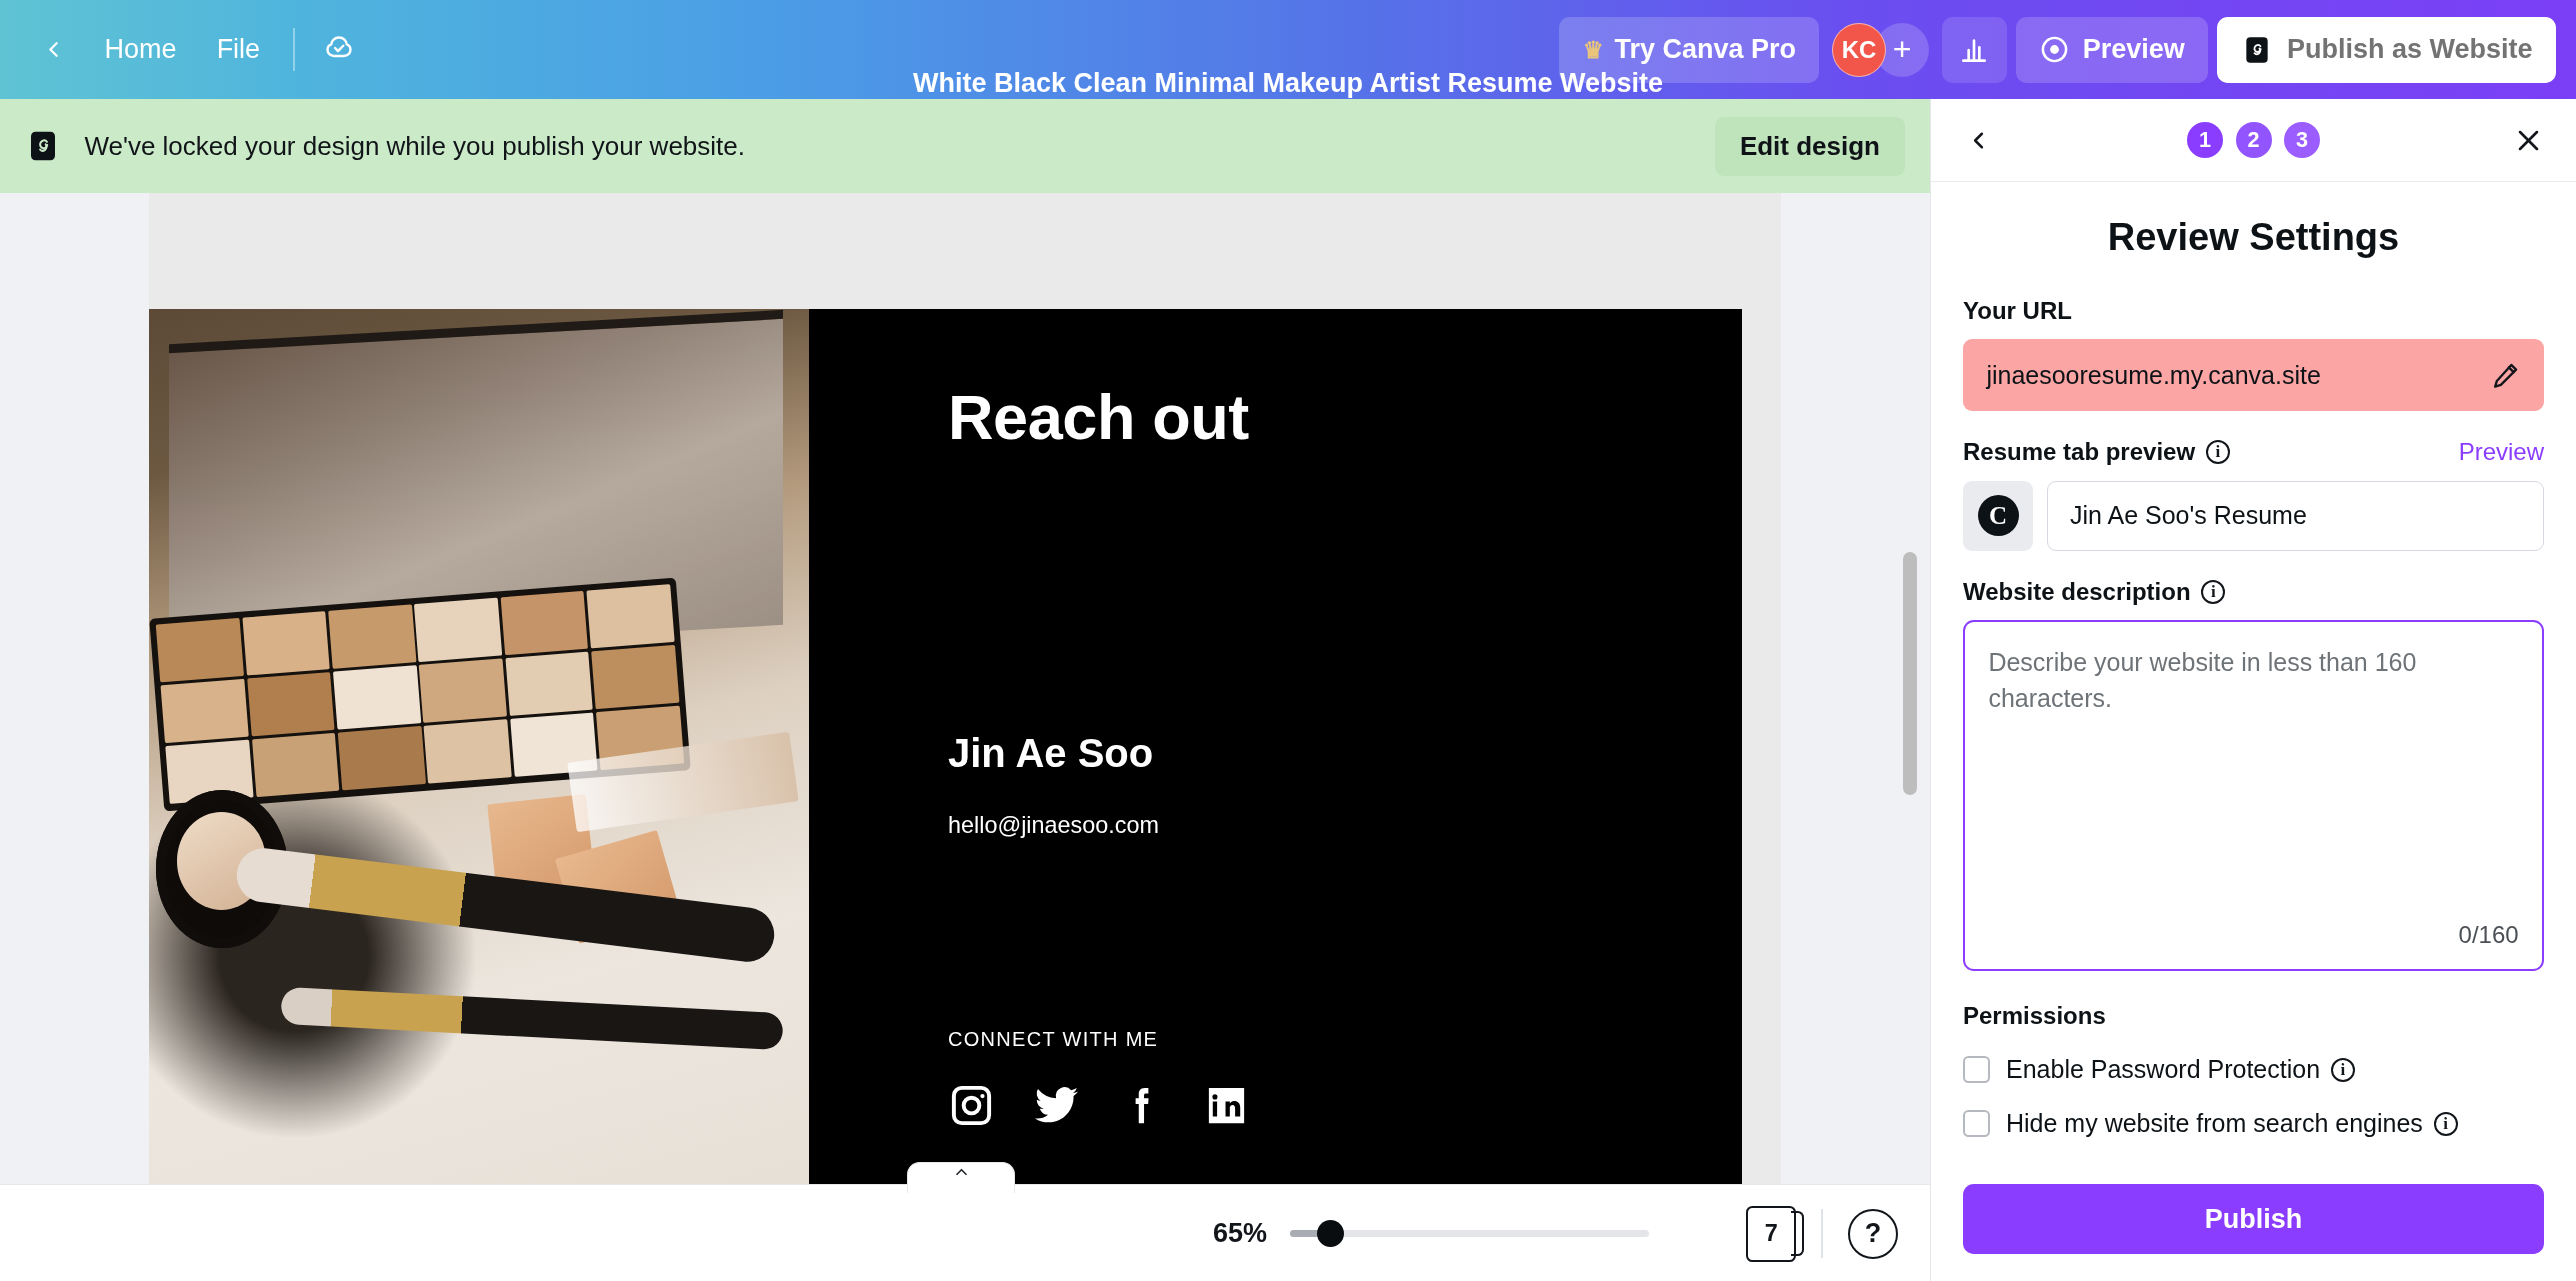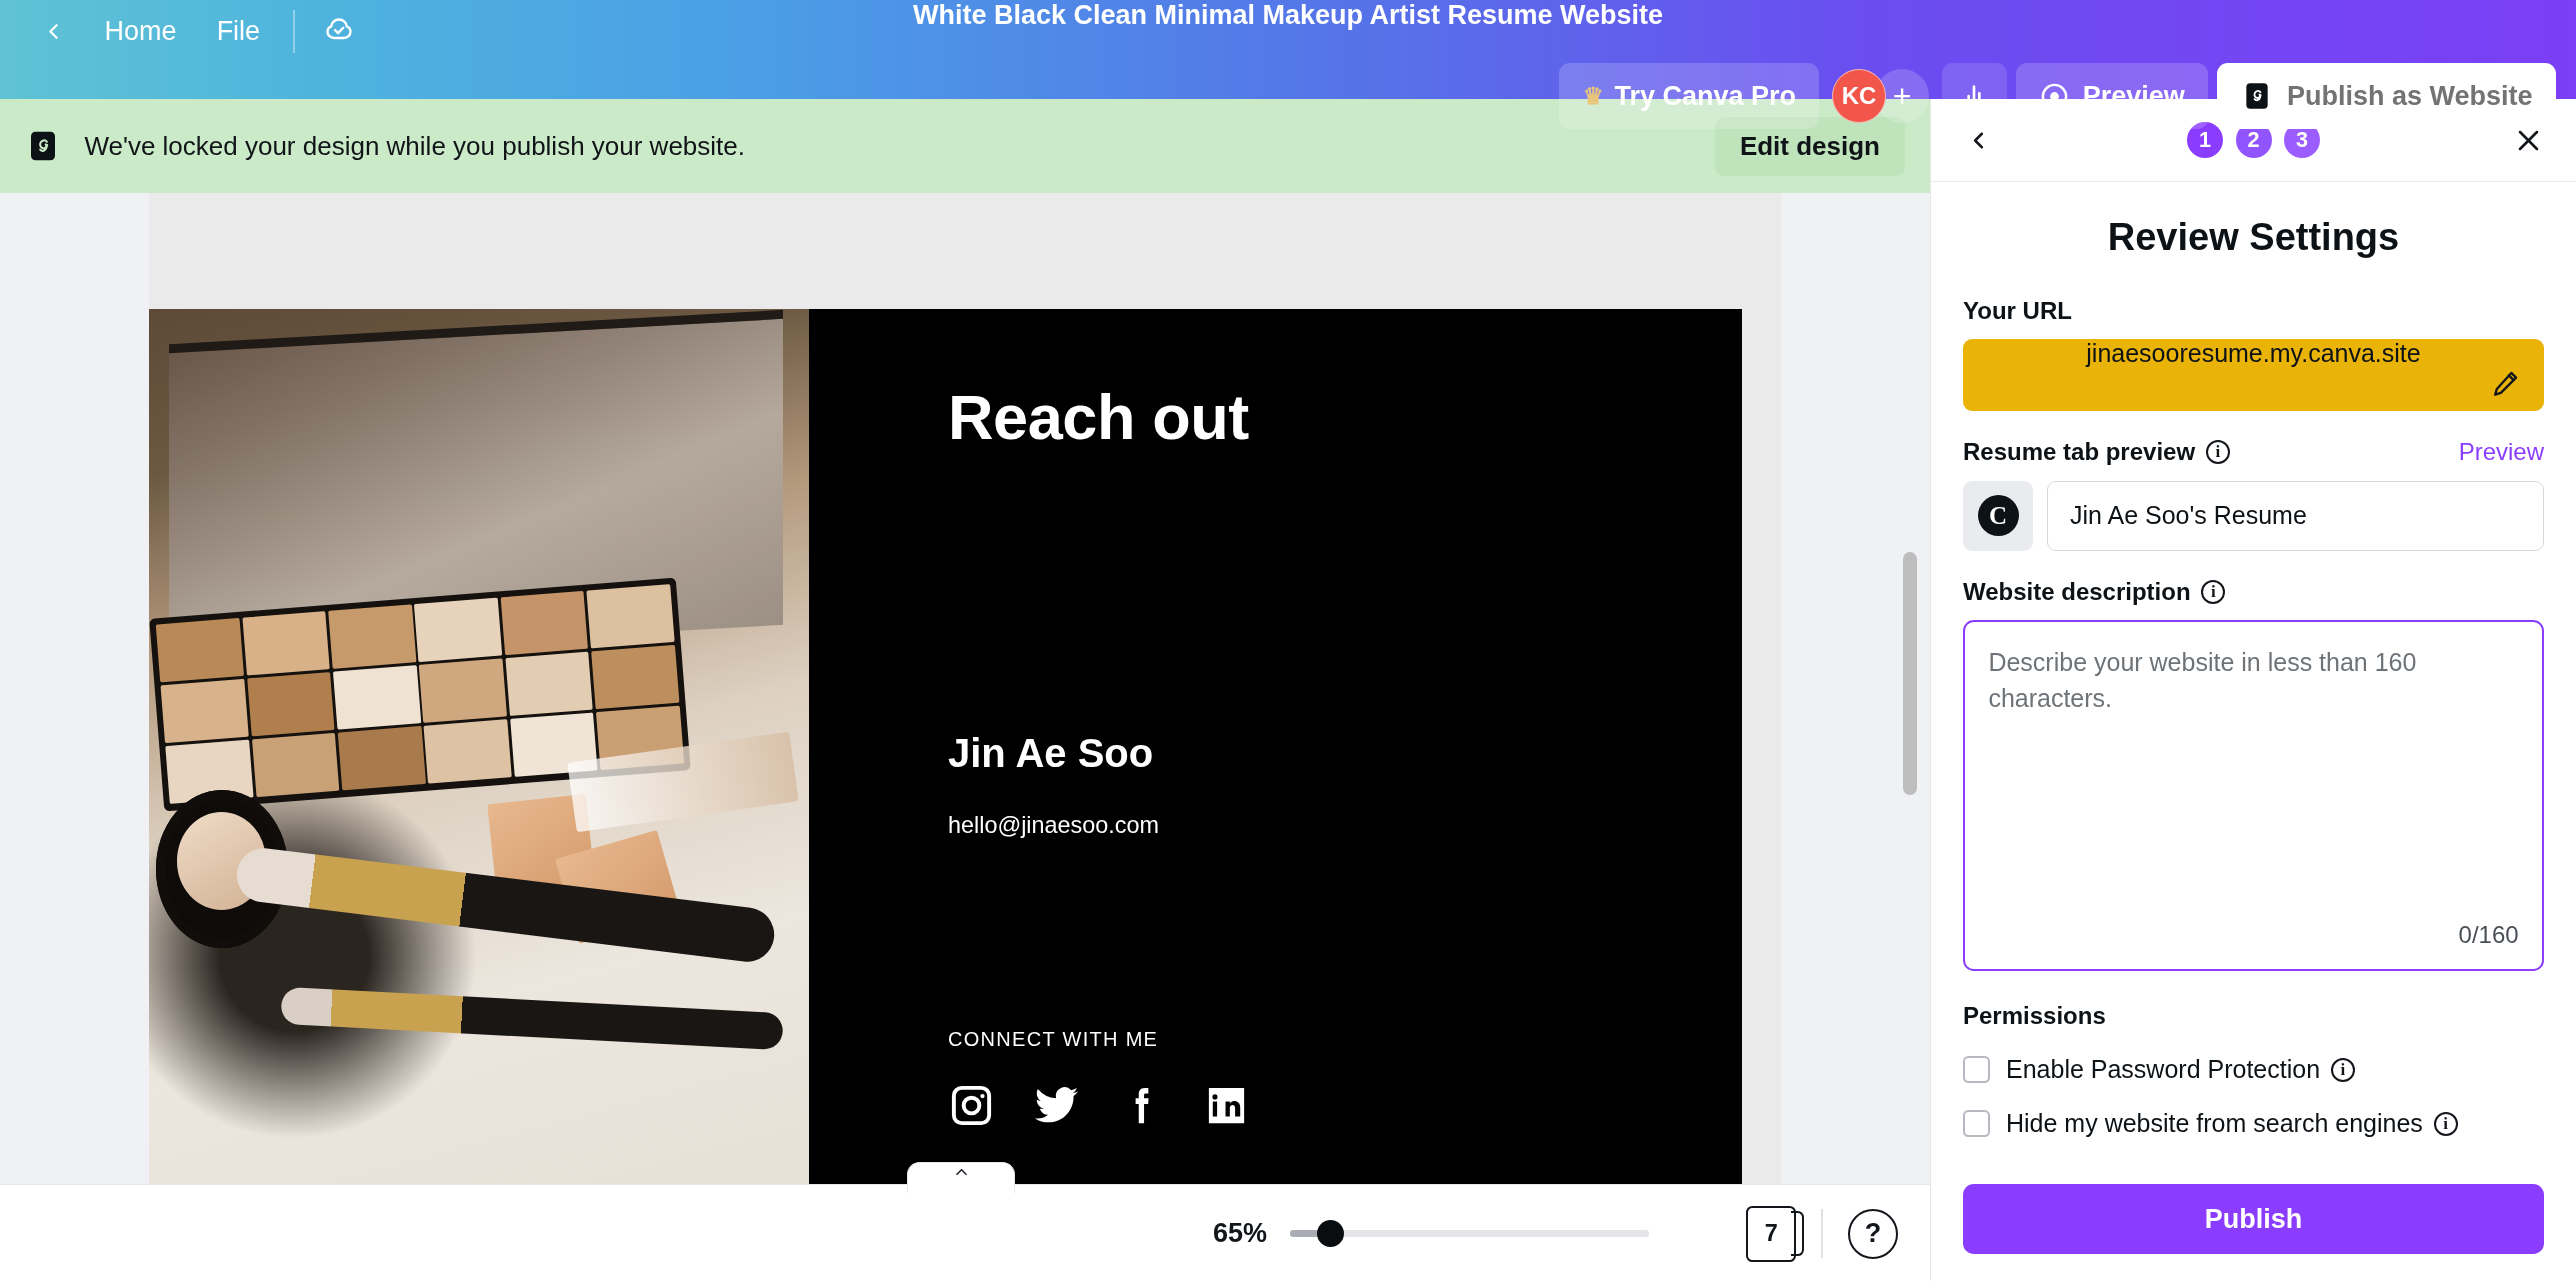--- a/index.html
+++ b/index.html
@@ -7,21 +7,21 @@
     width: 2576px; height: 1281px;
     font-family: "Liberation Sans", sans-serif;
     background: #ffffff; overflow: hidden;
   }
   #app { position: relative; width: 2576px; height: 1281px; }
 
   
   .topbar {
     position: absolute; top: 0; left: 0; width: 2576px; height: 99px;
     background: linear-gradient(90deg, #5fc3d4 0%, #4fb4dd 12%, #4b9de6 30%, #5574e8 52%, #6a4ef0 72%, #7b3ff5 100%);
-    display: flex; align-items: flex-start; z-index: 40; flex-direction: column;
+    display: flex; align-items: flex-end; z-index: 40;
   }
   .tb-left { display: flex; align-items: center; height: 100%; padding-left: 21.6px; }
   .tb-btn {
     display: flex; align-items: center; justify-content: center;
     height: 63px; border-radius: 9px; color: #fff;
     font-size: 27px; padding: 0 20px; cursor: pointer; white-space: nowrap;
   }
   .tb-btn.icononly { padding: 0 12.6px; width: 63px; }
   .tb-divider { width: 1.8px; height: 43px; background: rgba(255,255,255,0.38); margin: 0 12.6px; }
   .tb-title {
@@ -237,22 +237,22 @@
   .p-label { font-size: 24px; font-weight: 600; color: #0d1216; display: flex; align-items: center; gap: 10.8px; }
   .p-row { display: flex; align-items: center; justify-content: space-between; }
   .info-i {
     width: 24px; height: 24px; border-radius: 50%; border: 2.2px solid #12161b;
     display: inline-flex; align-items: center; justify-content: center;
     font-size: 17px; font-weight: 700; font-family: "Liberation Serif", serif;
     color: #12161b; cursor: pointer; flex-shrink: 0;
   }
   .link-preview { font-size: 24px; color: #8b3dff; font-weight: 500; cursor: pointer; }
   .url-field {
-    margin-top: 14.4px; height: 72px; background: #eab308; border-radius: 9px;
-    display: flex; align-items: center; padding: 0 23.4px; cursor: text; flex-direction: column;
+    margin-top: 14.4px; height: 72px; background: #fca5a5; border-radius: 9px;
+    display: flex; align-items: center; padding: 0 23.4px; cursor: text;
   }
   .url-text { font-size: 25px; color: #0d1216; }
   .url-edit { margin-left: auto; cursor: pointer; display: flex; align-items: center; }
   .tab-row { margin-top: 14.4px; display: flex; align-items: center; gap: 14.4px; }
   .favicon {
     width: 70px; height: 70px; border-radius: 9px; background: #e9ebef;
     display: flex; align-items: center; justify-content: center;
   }
   .favicon-mark {
     width: 41px; height: 41px; border-radius: 50%; background: #0d1216;

